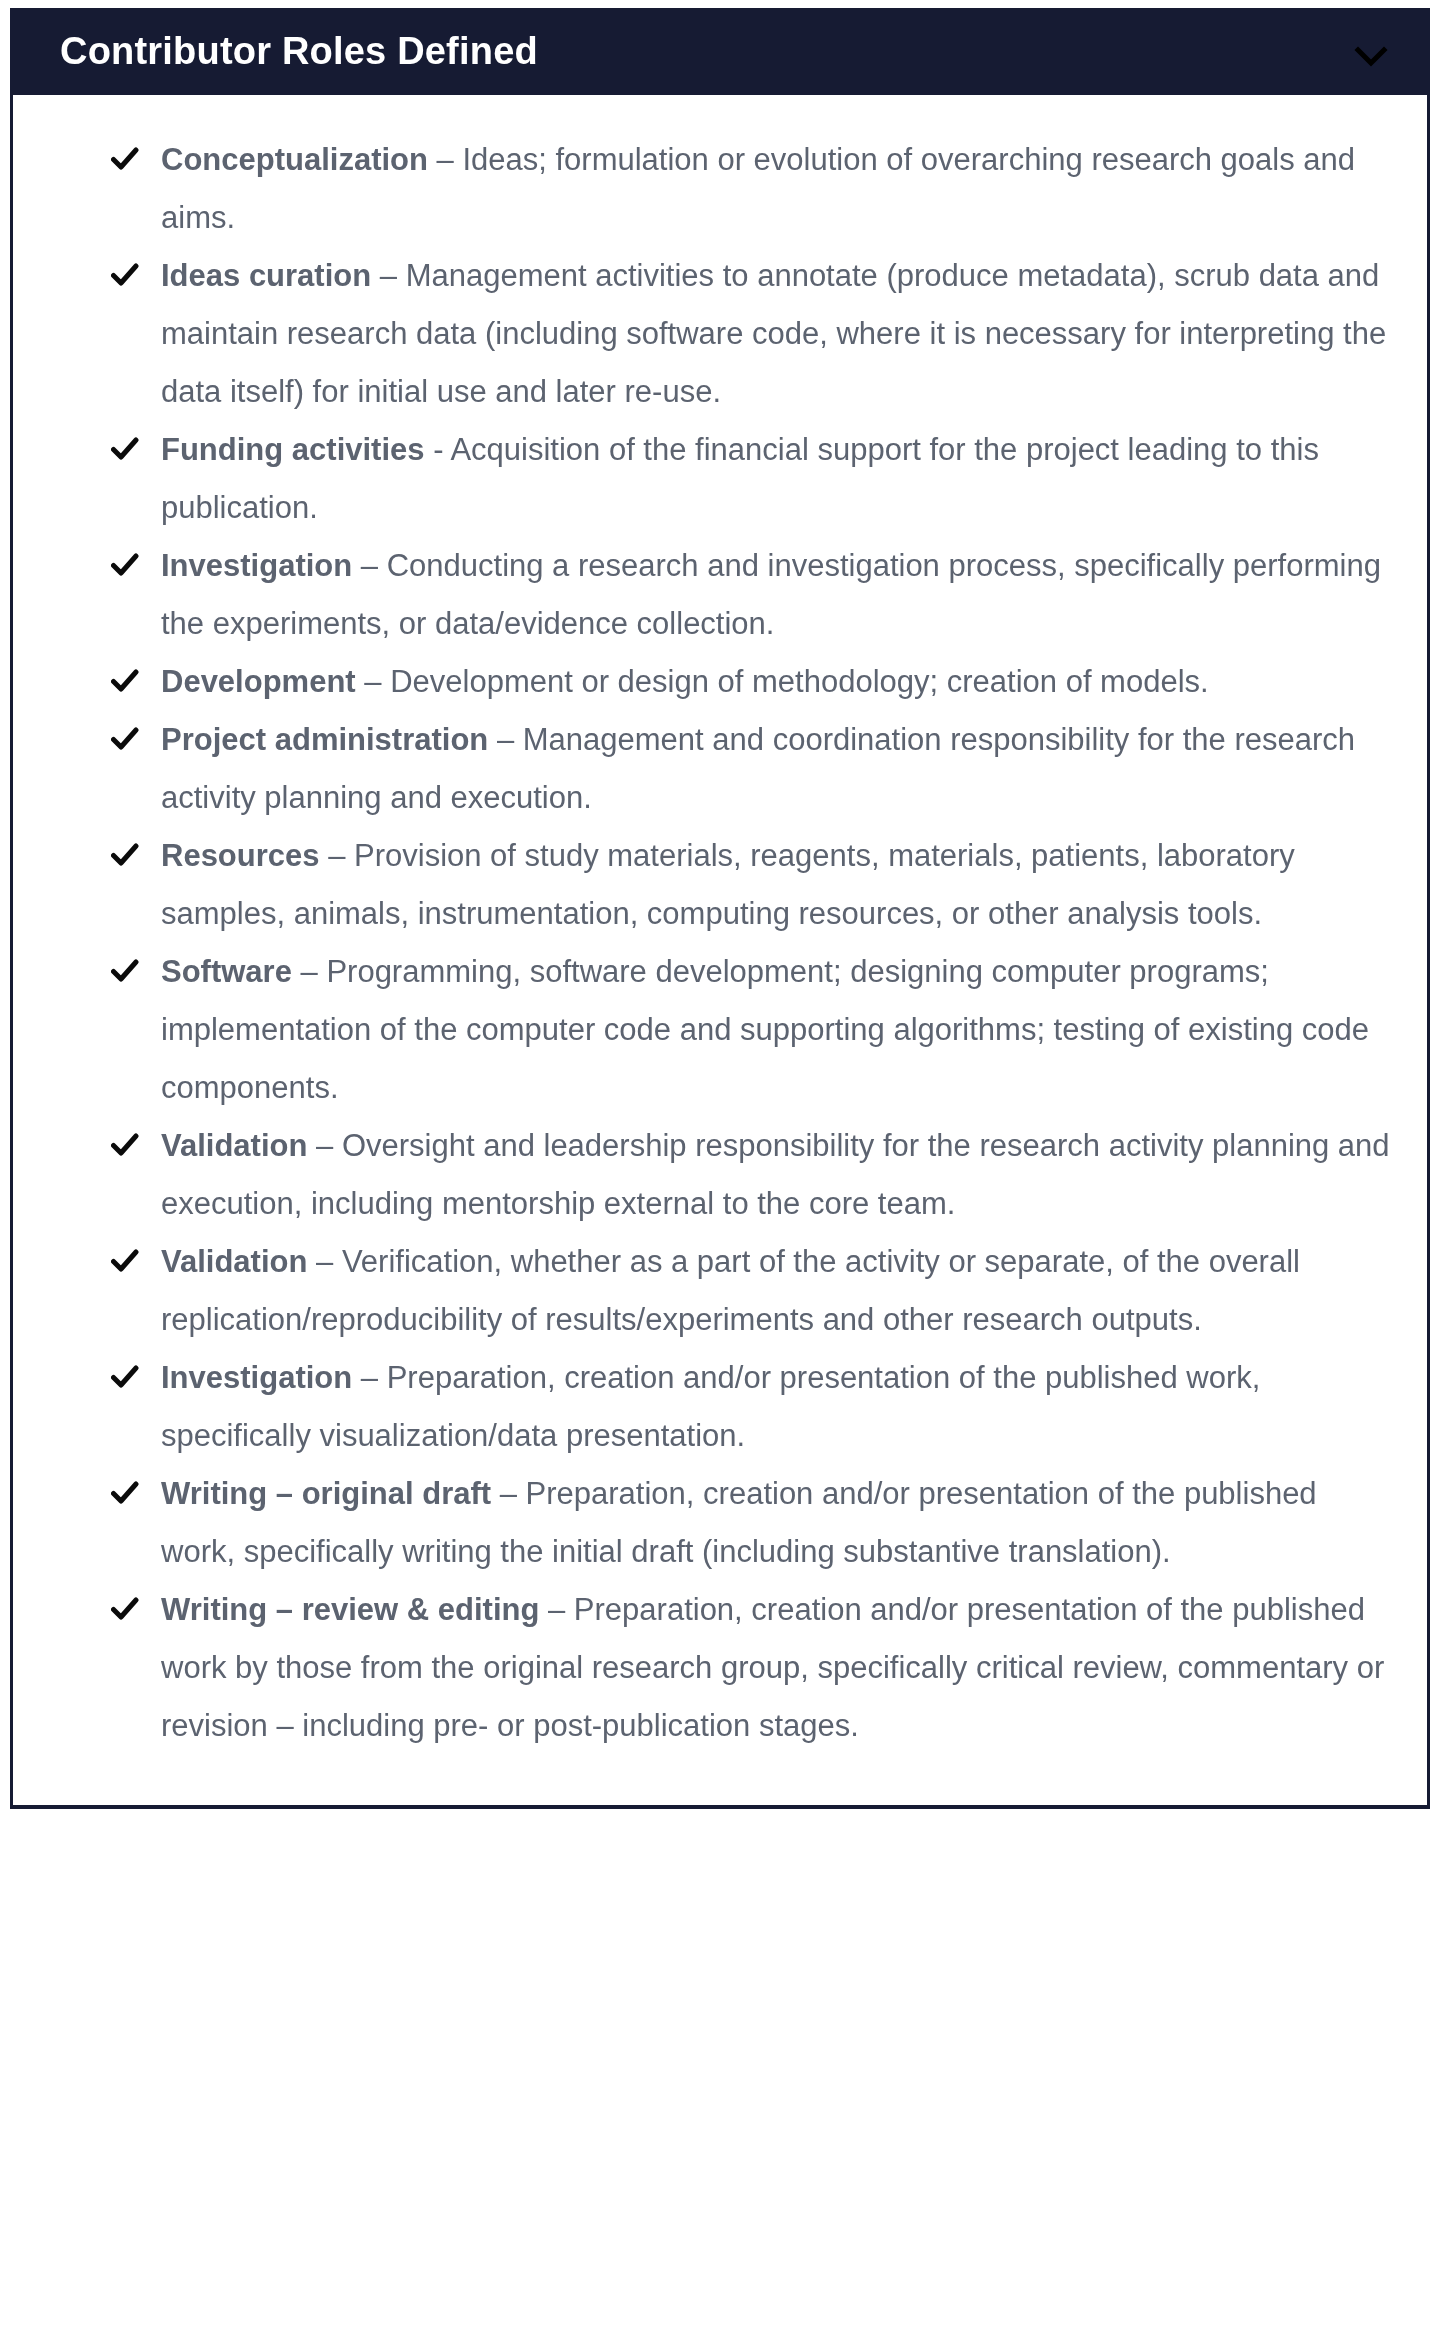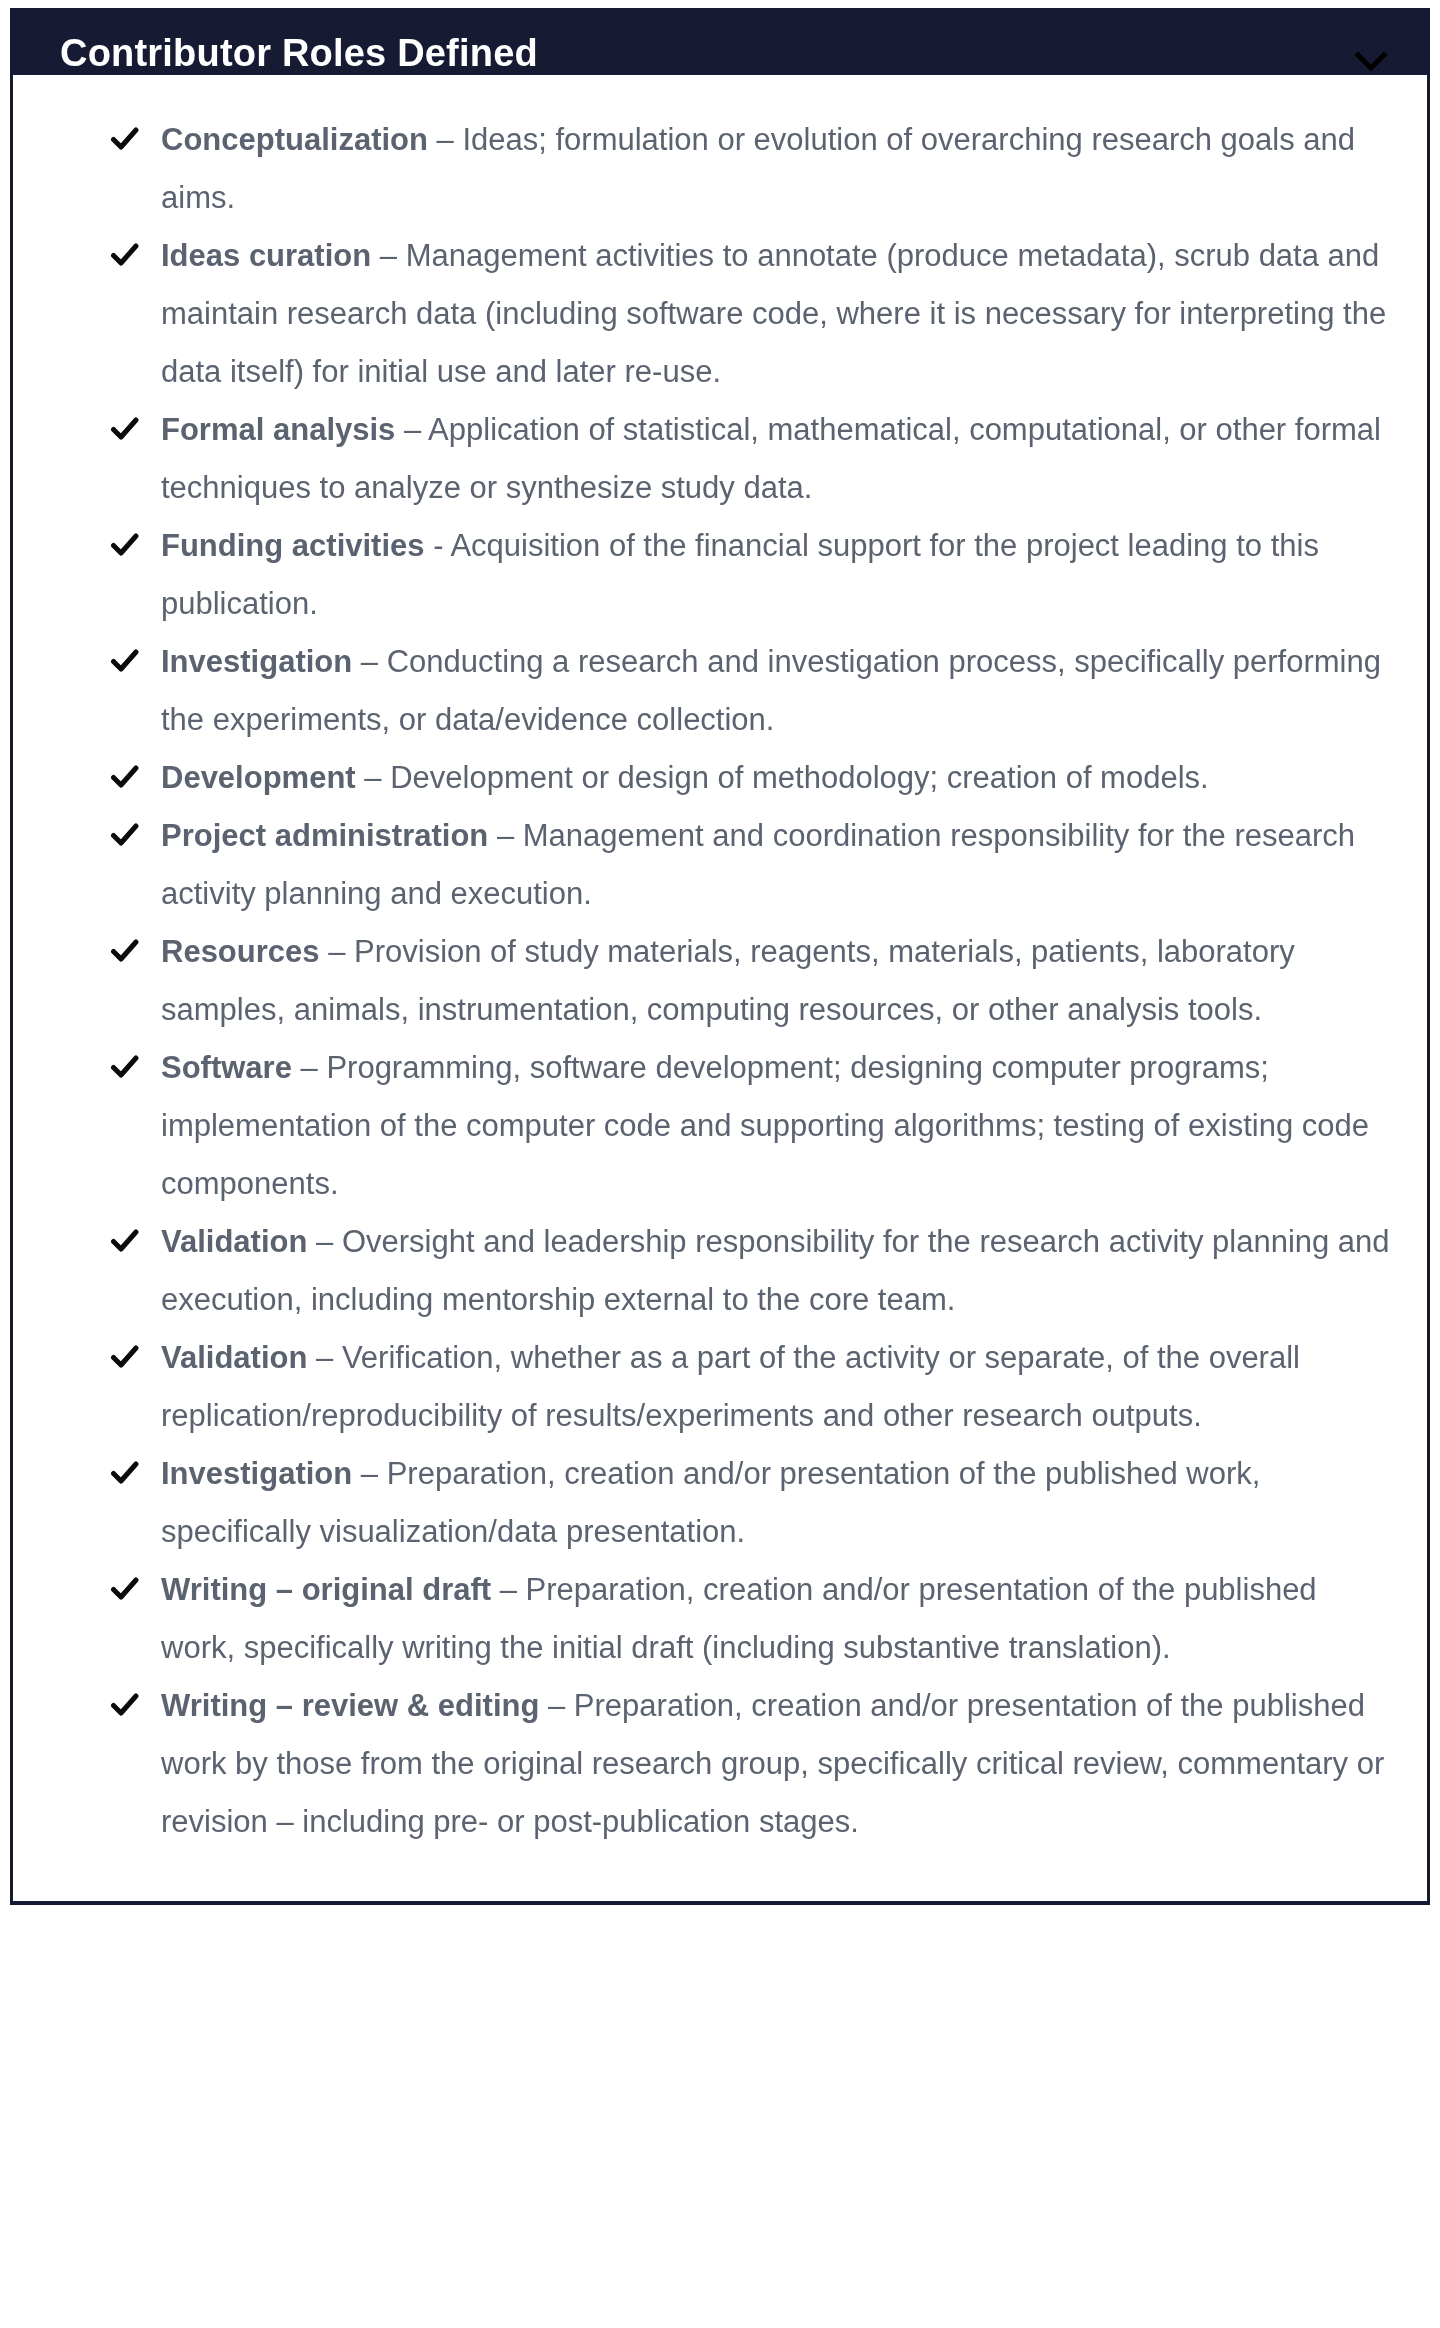--- a/index.html
+++ b/index.html
@@ -19,24 +19,24 @@
     padding:8px 10px 2px 10px;
   }
   .panel{
     border:3px solid var(--border);
     border-top:none;
     border-bottom-width:4px;
     background:#ffffff;
   }
   .accordion-header{
     background:var(--header-bg);
-    height:67px;
+    height:87px;
     margin:-0px -3px 0 -3px; 
     display:flex;
-    align-items:flex-end;
+    align-items:center;
     justify-content:space-between;
     padding:0 42px 0 50px;
     cursor:pointer;
     gap:40px;
   }
   .accordion-title{
     color:var(--header-text);
     font-size:38px;
     font-weight:600;
     letter-spacing:0.2px;
@@ -102,27 +102,20 @@
   </li>
 
   <li class="role">
     <span class="check">
       <svg width="28" height="24" viewBox="0 0 28 24">
         <polyline points="2.5,12.5 10,20 25,3" fill="none" stroke="#0b0b0b" stroke-width="5" stroke-linecap="round" stroke-linejoin="round"></polyline>
       </svg>
     </span><b class="term">Ideas curation</b><span class="sep"> – </span><span class="desc">Management activities to annotate (produce metadata), scrub data and maintain research data (including software code, where it is necessary for interpreting the data itself) for initial use and later re-use.</span>
   </li>
 
-  <li class="role">
-    <span class="check">
-      <svg width="28" height="24" viewBox="0 0 28 24">
-        <polyline points="2.5,12.5 10,20 25,3" fill="none" stroke="#0b0b0b" stroke-width="5" stroke-linecap="round" stroke-linejoin="round"></polyline>
-      </svg>
-    </span><b class="term">Formal analysis</b><span class="sep"> – </span><span class="desc">Application of statistical, mathematical, computational, or other formal techniques to analyze or synthesize study data.</span>
-  </li>
 
   <li class="role">
     <span class="check">
       <svg width="28" height="24" viewBox="0 0 28 24">
         <polyline points="2.5,12.5 10,20 25,3" fill="none" stroke="#0b0b0b" stroke-width="5" stroke-linecap="round" stroke-linejoin="round"></polyline>
       </svg>
     </span><b class="term">Funding activities</b><span class="sep"> - </span><span class="desc">Acquisition of the financial support for the project leading to this publication.</span>
   </li>
 
   <li class="role">

